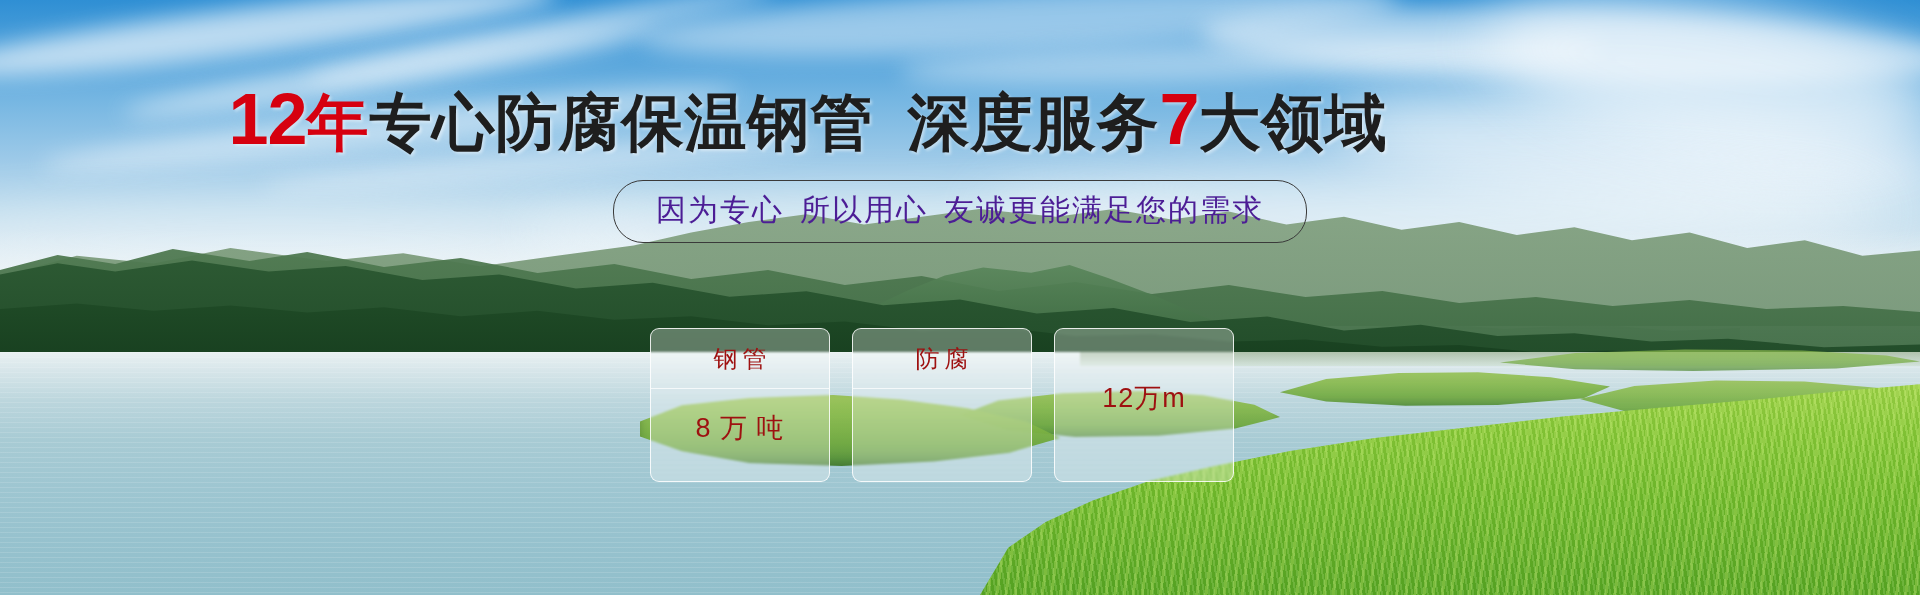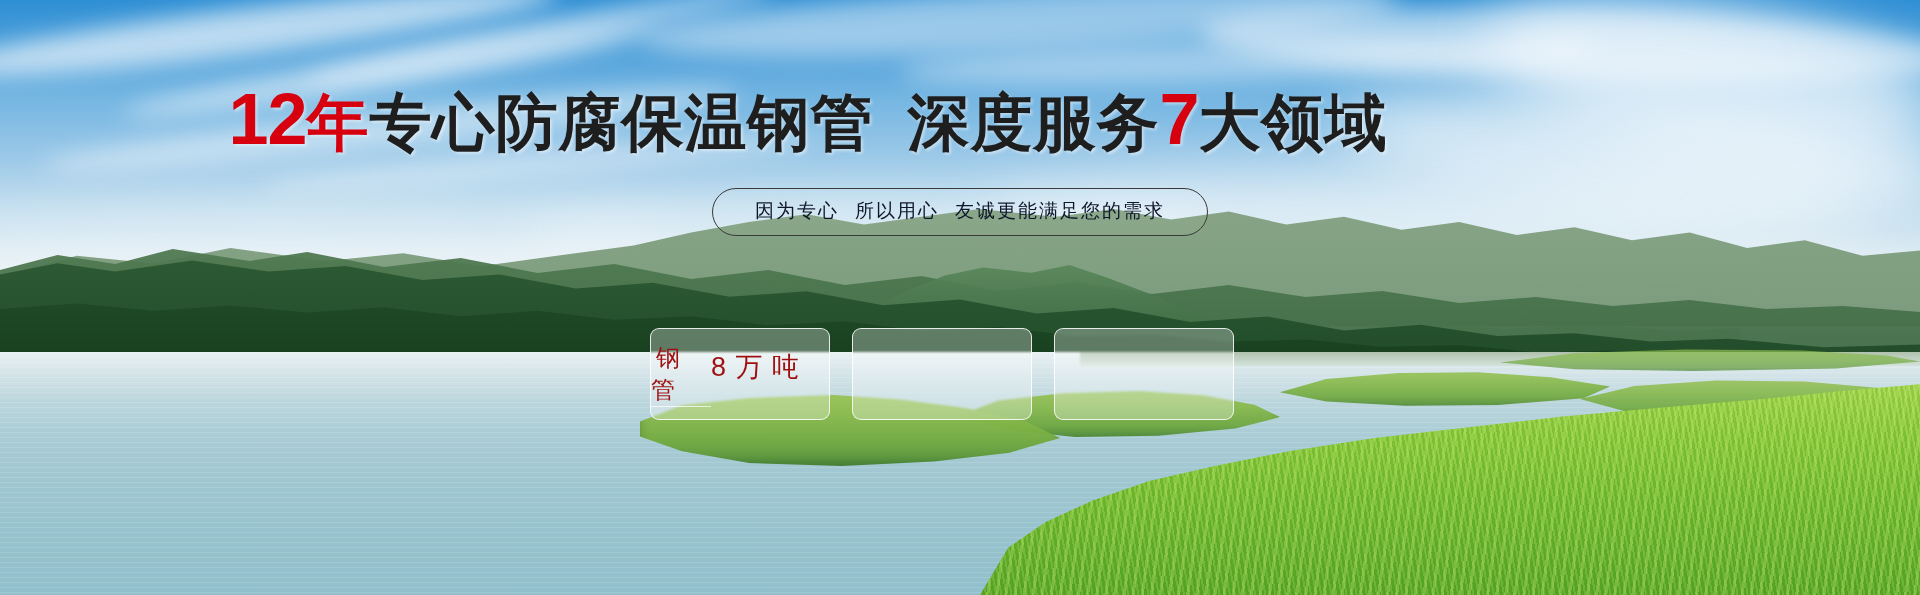--- a/index.html
+++ b/index.html
@@ -215,47 +215,47 @@
   }
   .headline .red { color:#d6000f; }
   .headline .num {
     font-size:72px;
     letter-spacing:-1px;
   }
   .headline .gap { display:inline-block; width:34px; }
 
   
   .pill {
-    position:absolute; left:50%; top:188px;
+    position:absolute; left:50%; top:180px;
     transform:translateX(-50%);
     padding:9px 42px 11px;
     border:1px solid #3a3a3a;
     border-radius:30px;
-    font-size:19px;
+    font-size:30px;
     letter-spacing:2px;
-    color:#0f172a;
+    color:#4c1d95;
     white-space:nowrap;
     background:rgba(255,255,255,0.04);
   }
   .pill .sp { display:inline-block; width:16px; }
 
   
   .cards {
     position:absolute; left:650px; top:328px;
     display:flex;
     gap:22px;
   }
   .card {
     width:180px;
-    height:92px;
+    height:154px;
     border:1px solid rgba(255,255,255,0.85);
     border-radius:9px;
     background:rgba(255,255,255,0.30);
     display:flex;
-    flex-direction:row;
+    flex-direction:column;
     align-items:center;
     backdrop-filter:blur(1px);
   }
   .card-label {
     flex:0 0 60px;
     display:flex; align-items:center; justify-content:center;
     font-size:24px;
     letter-spacing:5px;
     text-indent:5px;
     color:#9e1010;
@@ -328,19 +328,24 @@
 
     <div class="card">
       <div class="card-label">钢管</div>
       <div class="card-value">
         <span>8 万 吨</span>
           <sup></sup>
       </div>
     </div>
 
     <div class="card">
+      <div class="card-label">防腐</div>
     </div>
 
     <div class="card">
+      <div class="card-value">
+        <span>12万m</span>
+          <sup></sup>
+      </div>
     </div>
 
   </div>
 </div>
 
 </body></html>

